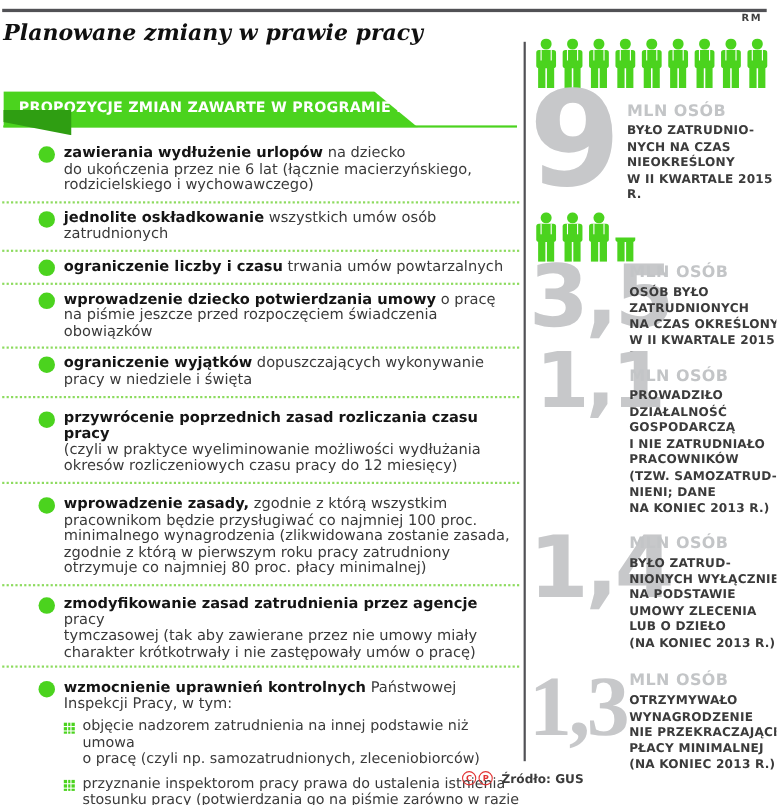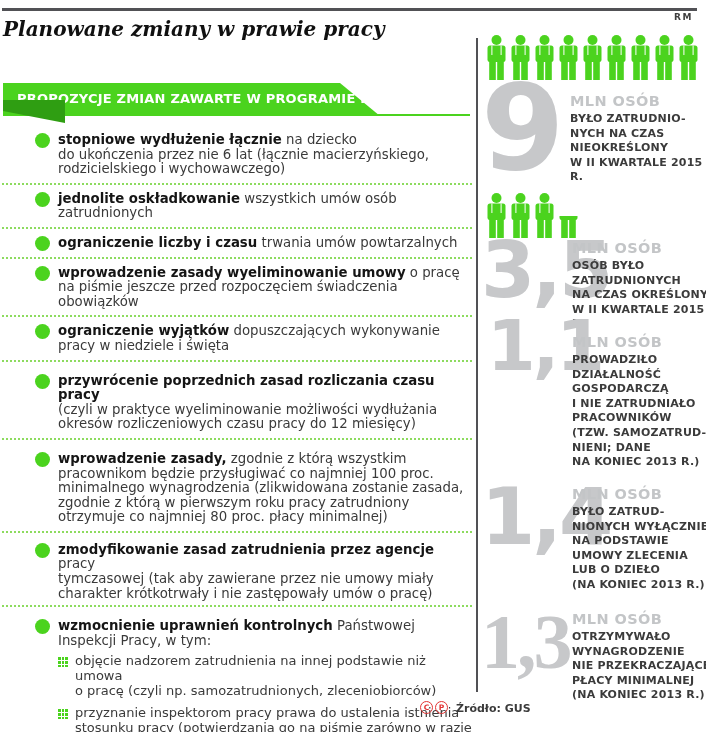--- a/index.html
+++ b/index.html
@@ -78,32 +78,32 @@
     <div class="banner-line"></div>
     <div class="banner-ribbon"></div>
     <div class="banner-text">PROPOZYCJE ZMIAN ZAWARTE W PROGRAMIE PIS</div>
   </div>
   <svg class="banner-fold" width="62" height="23">
     <polygon points="0,0 62,0 62,23 0,11" fill="#2f9e12"></polygon>
   </svg>
 
   <div class="list" id="list">
       <div class="item">
-        <div class="item-text"><span class="bullet"></span><b>stopniowe wydłużenie łącznie</b><span> na dziecko
+        <div class="item-text"><span class="bullet"></span><b>zawierania wydłużenie urlopów</b><span> na dziecko
 do ukończenia przez nie 6 lat (łącznie macierzyńskiego,
 rodzicielskiego i wychowawczego)</span></div>
       </div>
       <div class="item">
         <div class="item-text"><span class="bullet"></span><b>jednolite oskładkowanie</b><span> wszystkich umów osób zatrudnionych</span></div>
       </div>
       <div class="item">
         <div class="item-text"><span class="bullet"></span><b>ograniczenie liczby i czasu</b><span> trwania umów powtarzalnych</span></div>
       </div>
       <div class="item">
-        <div class="item-text"><span class="bullet"></span><b>wprowadzenie zasady wyeliminowanie umowy</b><span> o pracę
+        <div class="item-text"><span class="bullet"></span><b>wprowadzenie dziecko potwierdzania umowy</b><span> o pracę
 na piśmie jeszcze przed rozpoczęciem świadczenia obowiązków</span></div>
       </div>
       <div class="item">
         <div class="item-text"><span class="bullet"></span><b>ograniczenie wyjątków</b><span> dopuszczających wykonywanie
 pracy w niedziele i święta</span></div>
       </div>
       <div class="item">
         <div class="item-text"><span class="bullet"></span><b>przywrócenie poprzednich zasad rozliczania czasu pracy</b><span> 
 (czyli w praktyce wyeliminowanie możliwości wydłużania
 okresów rozliczeniowych czasu pracy do 12 miesięcy)</span></div>

